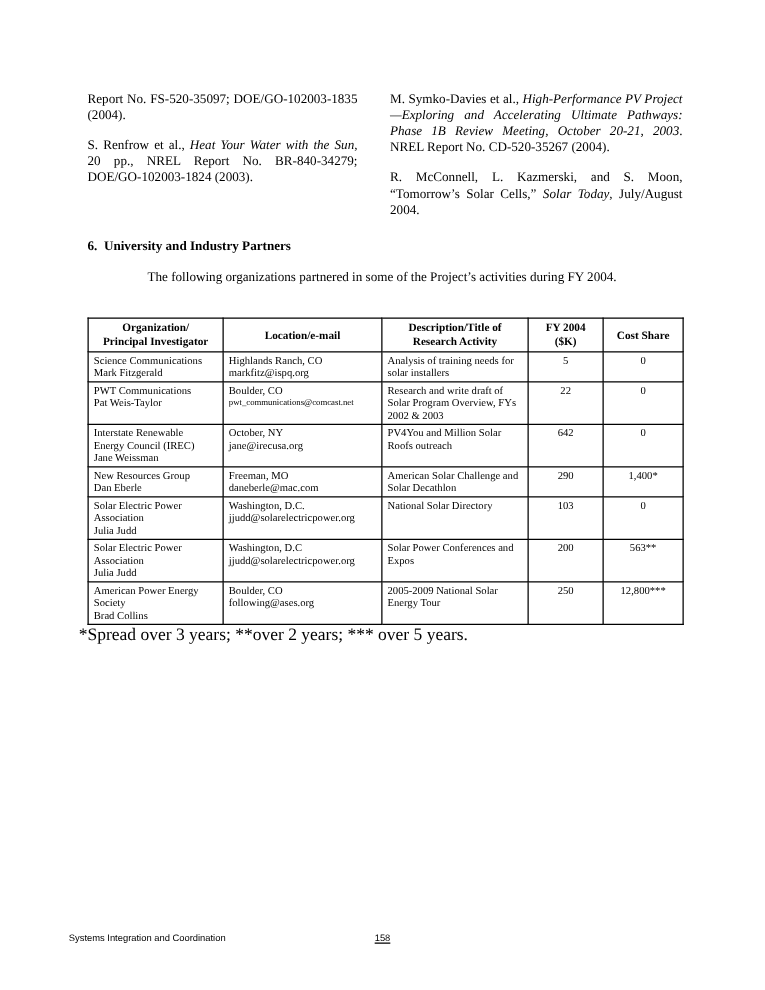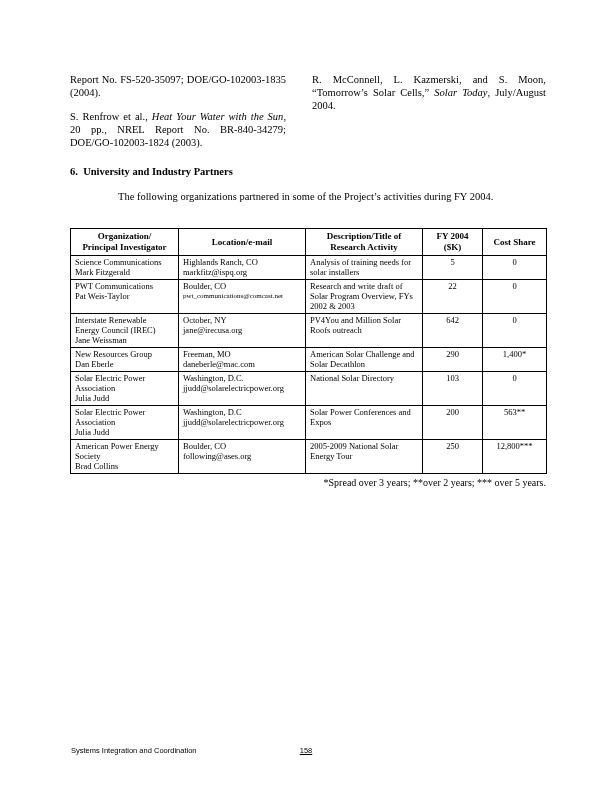--- a/index.html
+++ b/index.html
@@ -66,48 +66,48 @@
     vertical-align:middle;
     white-space:pre-line;
     padding:2px 2px;
   }
   td.org  { white-space:pre-line; }
   td.desc { }
   td.num  { text-align:center; vertical-align:middle; }
   td.loc div.small { font-size:7px; }
   .footnote {
     margin:3px 0 0 -7px;
-    font-size:10px;
+    font-size:14px;
     line-height:12px;
-    text-align:right;
   }
   
   .footer {
     position:absolute;
     top:746px; left:0;
     width:612px; height:12px;
     font-family:"Liberation Sans", sans-serif;
     font-size:7.5px;
     line-height:10px;
   }
-  .footer-left { position:absolute; left:71px; top:0; }
+  .footer-left { position:absolute; left:55px; top:0; }
   .footer-page { position:absolute; left:0; right:0; top:0; text-align:center;text-decoration:underline; }
 </style>
 </head>
 <body>
 
 <div class="page">
   <div class="content">
 
     <div class="refs">
       <div class="ref-col left" id="ref-col-left">
           <p class="ref"><span>Report No. FS-520-35097; DOE/GO-102003-1835 (2004).</span></p>
           <p class="ref"><span>S. Renfrow et al., </span><i>Heat Your Water with the Sun</i><span>, 20 pp., NREL Report No. BR-840-34279; DOE/GO-102003-1824 (2003).</span></p>
         </div>
       <div class="ref-col right" id="ref-col-right">
+          <p class="ref"><span>M. Symko-Davies et al., </span><i>High-Performance PV Project—Exploring and Accelerating Ultimate Pathways: Phase 1B Review Meeting, October 20-21, 2003</i><span>. NREL Report No. CD-520-35267 (2004).</span></p>
           <p class="ref"><span>R. McConnell, L. Kazmerski, and S. Moon, “Tomorrow’s Solar Cells,” </span><i>Solar Today</i><span>, July/August 2004.</span></p>
         </div>
     </div>
 
     <h2 class="heading">6.  University and Industry Partners</h2>
 
     <p class="intro">The following organizations partnered in some of the Project’s activities during FY 2004.</p>
 
     <table class="partners">
       <colgroup>

